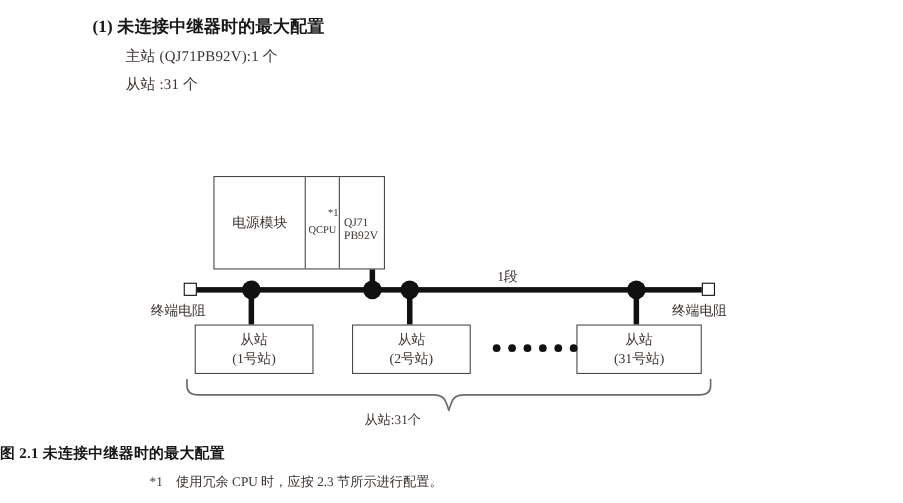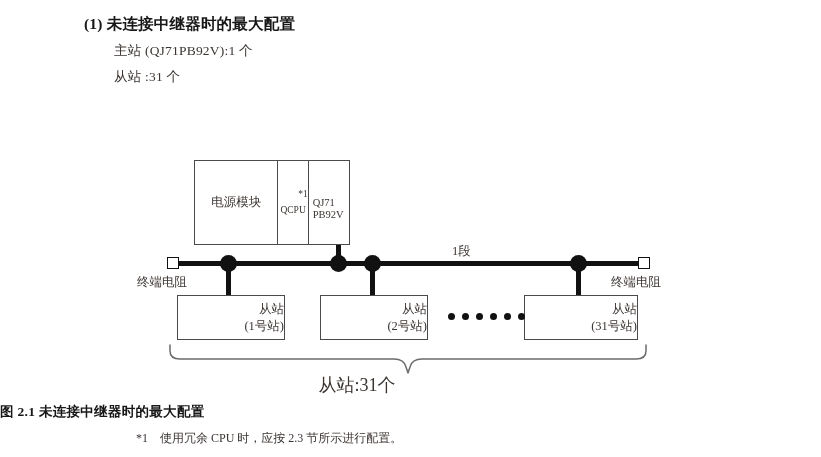--- a/index.html
+++ b/index.html
@@ -144,21 +144,21 @@
 
   
   .slave-box {
     top: 295px;
     height: 45px;
     border: 1.4px solid #4a4a4a;
     box-sizing: border-box;
     background: #fff;
     display: flex;
     flex-direction: column;
-    align-items: flex-end;
+    align-items: center;
     justify-content: center;
     font-size: 12.5px;
     color: #3b3431;
     line-height: 1.35;
   }
 
   
   .ellipsis {
     left: 448px; top: 313px;
     display: flex;
@@ -171,21 +171,21 @@
     background: #111111;
     display: block;
   }
 
   
   .brace-wrap { left: 168px; top: 343px; }
   .brace-label {
     left: 0px; top: 373px;
     width: 714px;
     text-align: center;
-    font-size: 18px;
+    font-size: 12px;
     color: #3b3431;
   }
   .fig-caption {
     left: 0px; top: 403px;
     width: 821px;
     text-align: left;
     font-size: 13.5px;
     font-weight: bold;
     color: #171717;
     letter-spacing: 0.3px;

